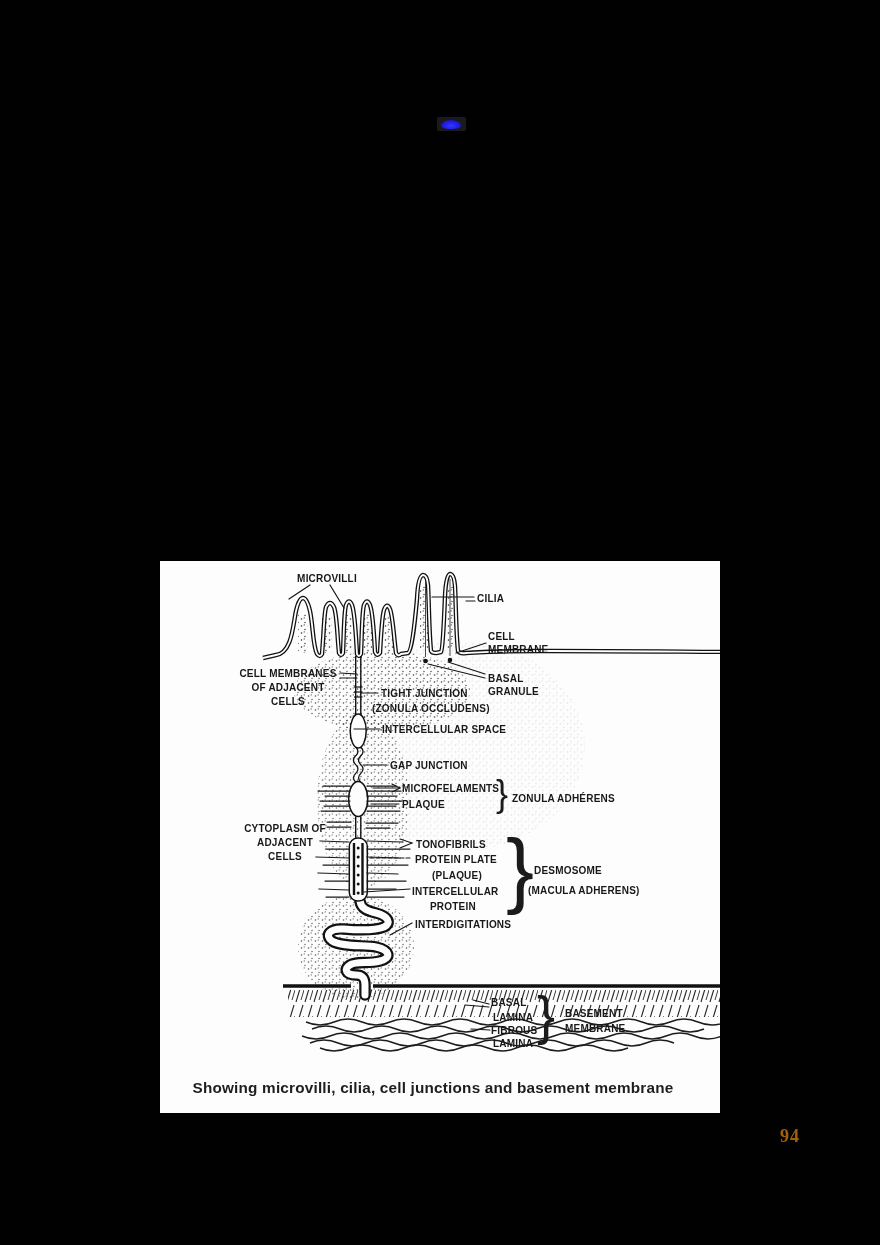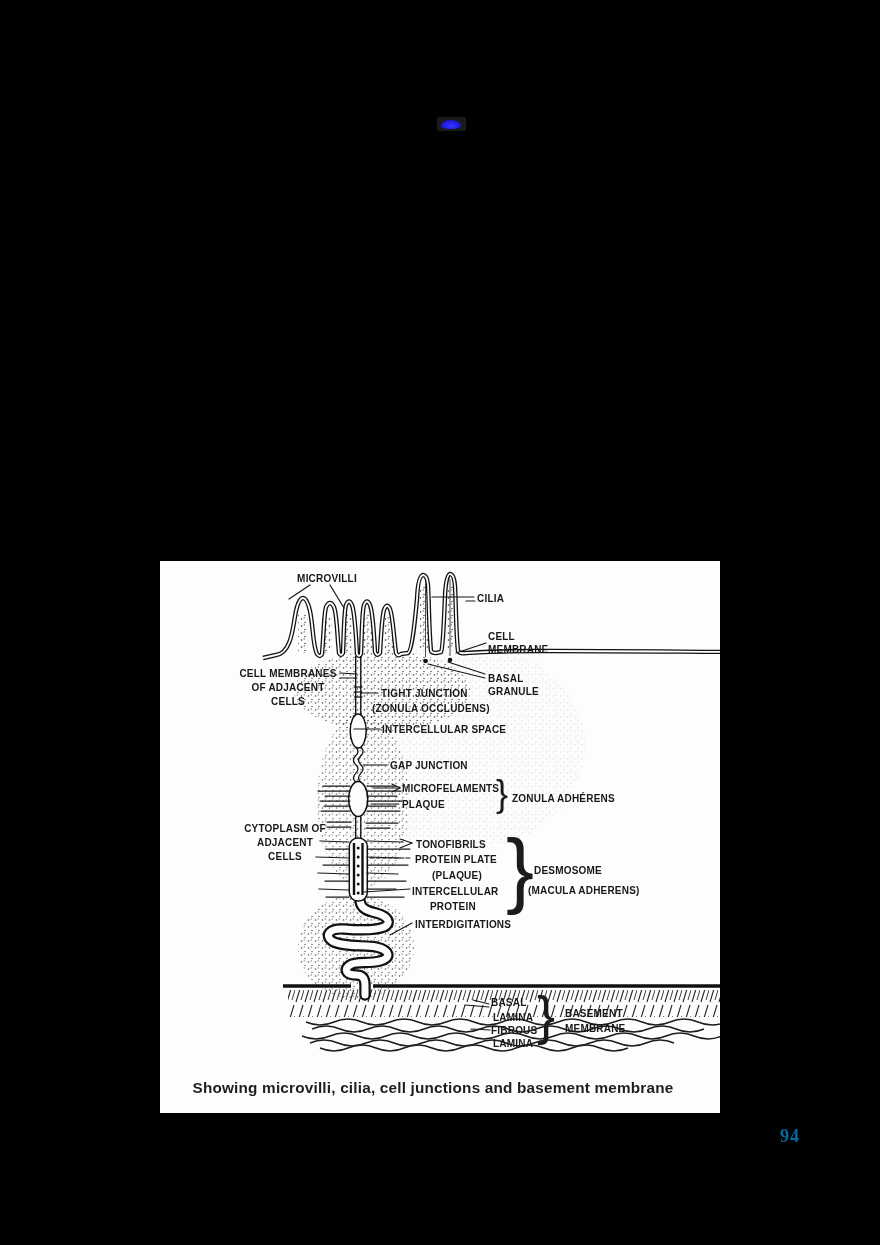--- a/index.html
+++ b/index.html
@@ -7,21 +7,21 @@
        font-family:"Liberation Sans",sans-serif;}
   .highlight-mark{position:absolute;left:437px;top:117px;width:29px;height:14px;
        background:#1a1a1d;border-radius:2px;}
   .highlight-dot{position:absolute;left:4px;top:3px;width:20px;height:9px;
        background:radial-gradient(ellipse at 50% 65%, #3535ff 0%, #1c1ce0 55%, #0d0da8 100%);
        border-radius:55% 55% 45% 45% / 70% 70% 40% 40%;}
   .figure-panel{position:absolute;left:160px;top:561px;width:560px;height:552px;
        background:#fdfdfd;}
   .page-number{position:absolute;left:780px;top:1126px;width:40px;
        font-family:"Liberation Serif",serif;font-weight:bold;font-size:18px;
-       color:#0369a1;letter-spacing:1px;}
+       color:#a16207;letter-spacing:1px;}
   svg text{font-family:"Liberation Sans",sans-serif;}
   .lbl{font-size:10px;font-weight:bold;fill:#181818;letter-spacing:.2px;}
   .brace{font-weight:400;fill:#1b1b1b;}
   .caption{font-size:15.3px;font-weight:bold;fill:#1e1e1e;letter-spacing:.2px;}
   .ldr{stroke:#151515;stroke-width:1.2;stroke-linecap:round;fill:none;}
   .thin{stroke:#1a1a1a;stroke-width:1.25;stroke-linecap:round;fill:none;}
 </style>
 </head>
 <body>
 

